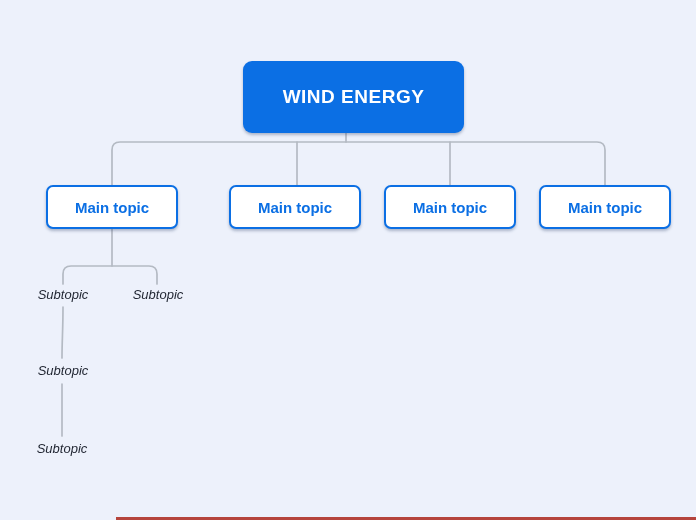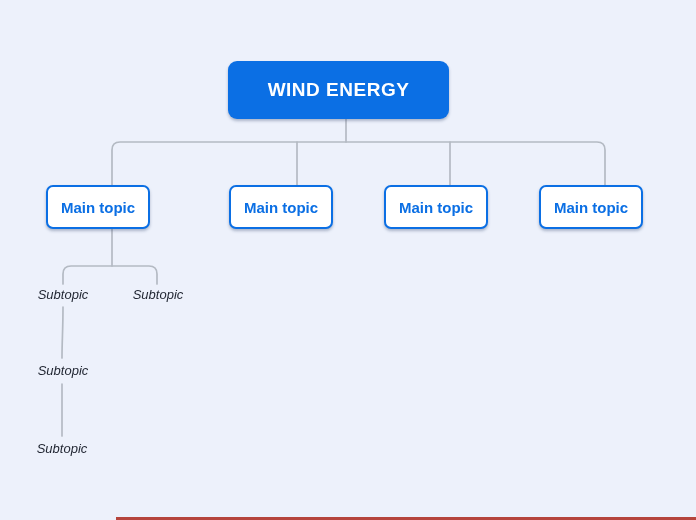--- a/index.html
+++ b/index.html
@@ -25,42 +25,42 @@
     pointer-events: none;
   }
   svg.connectors path {
     fill: none;
     stroke: var(--connector, #b4bac3);
     stroke-width: 1.7;
     stroke-linecap: round;
   }
   .root-node {
     position: absolute;
-    left: 228px;
+    left: 243px;
     top: 61px;
     width: 221px;
-    height: 58px;
+    height: 72px;
     background: var(--accent, #0b6fe4);
     border-radius: 9px;
     display: flex;
     align-items: center;
     justify-content: center;
     box-shadow: 0 2px 3px rgba(50, 70, 110, 0.35);
     cursor: pointer;
   }
   .root-node span {
     color: #ffffff;
     font-size: 19px;
     font-weight: bold;
     letter-spacing: 0.5px;
   }
   .main-node {
     position: absolute;
     top: 185px;
-    width: 104px;
+    width: 132px;
     height: 44px;
     background: #ffffff;
     border: 2px solid var(--accent, #0b6fe4);
     border-radius: 7px;
     box-sizing: border-box;
     display: flex;
     align-items: center;
     justify-content: center;
     box-shadow: 0 2px 3px rgba(50, 70, 110, 0.35);
     cursor: pointer;

